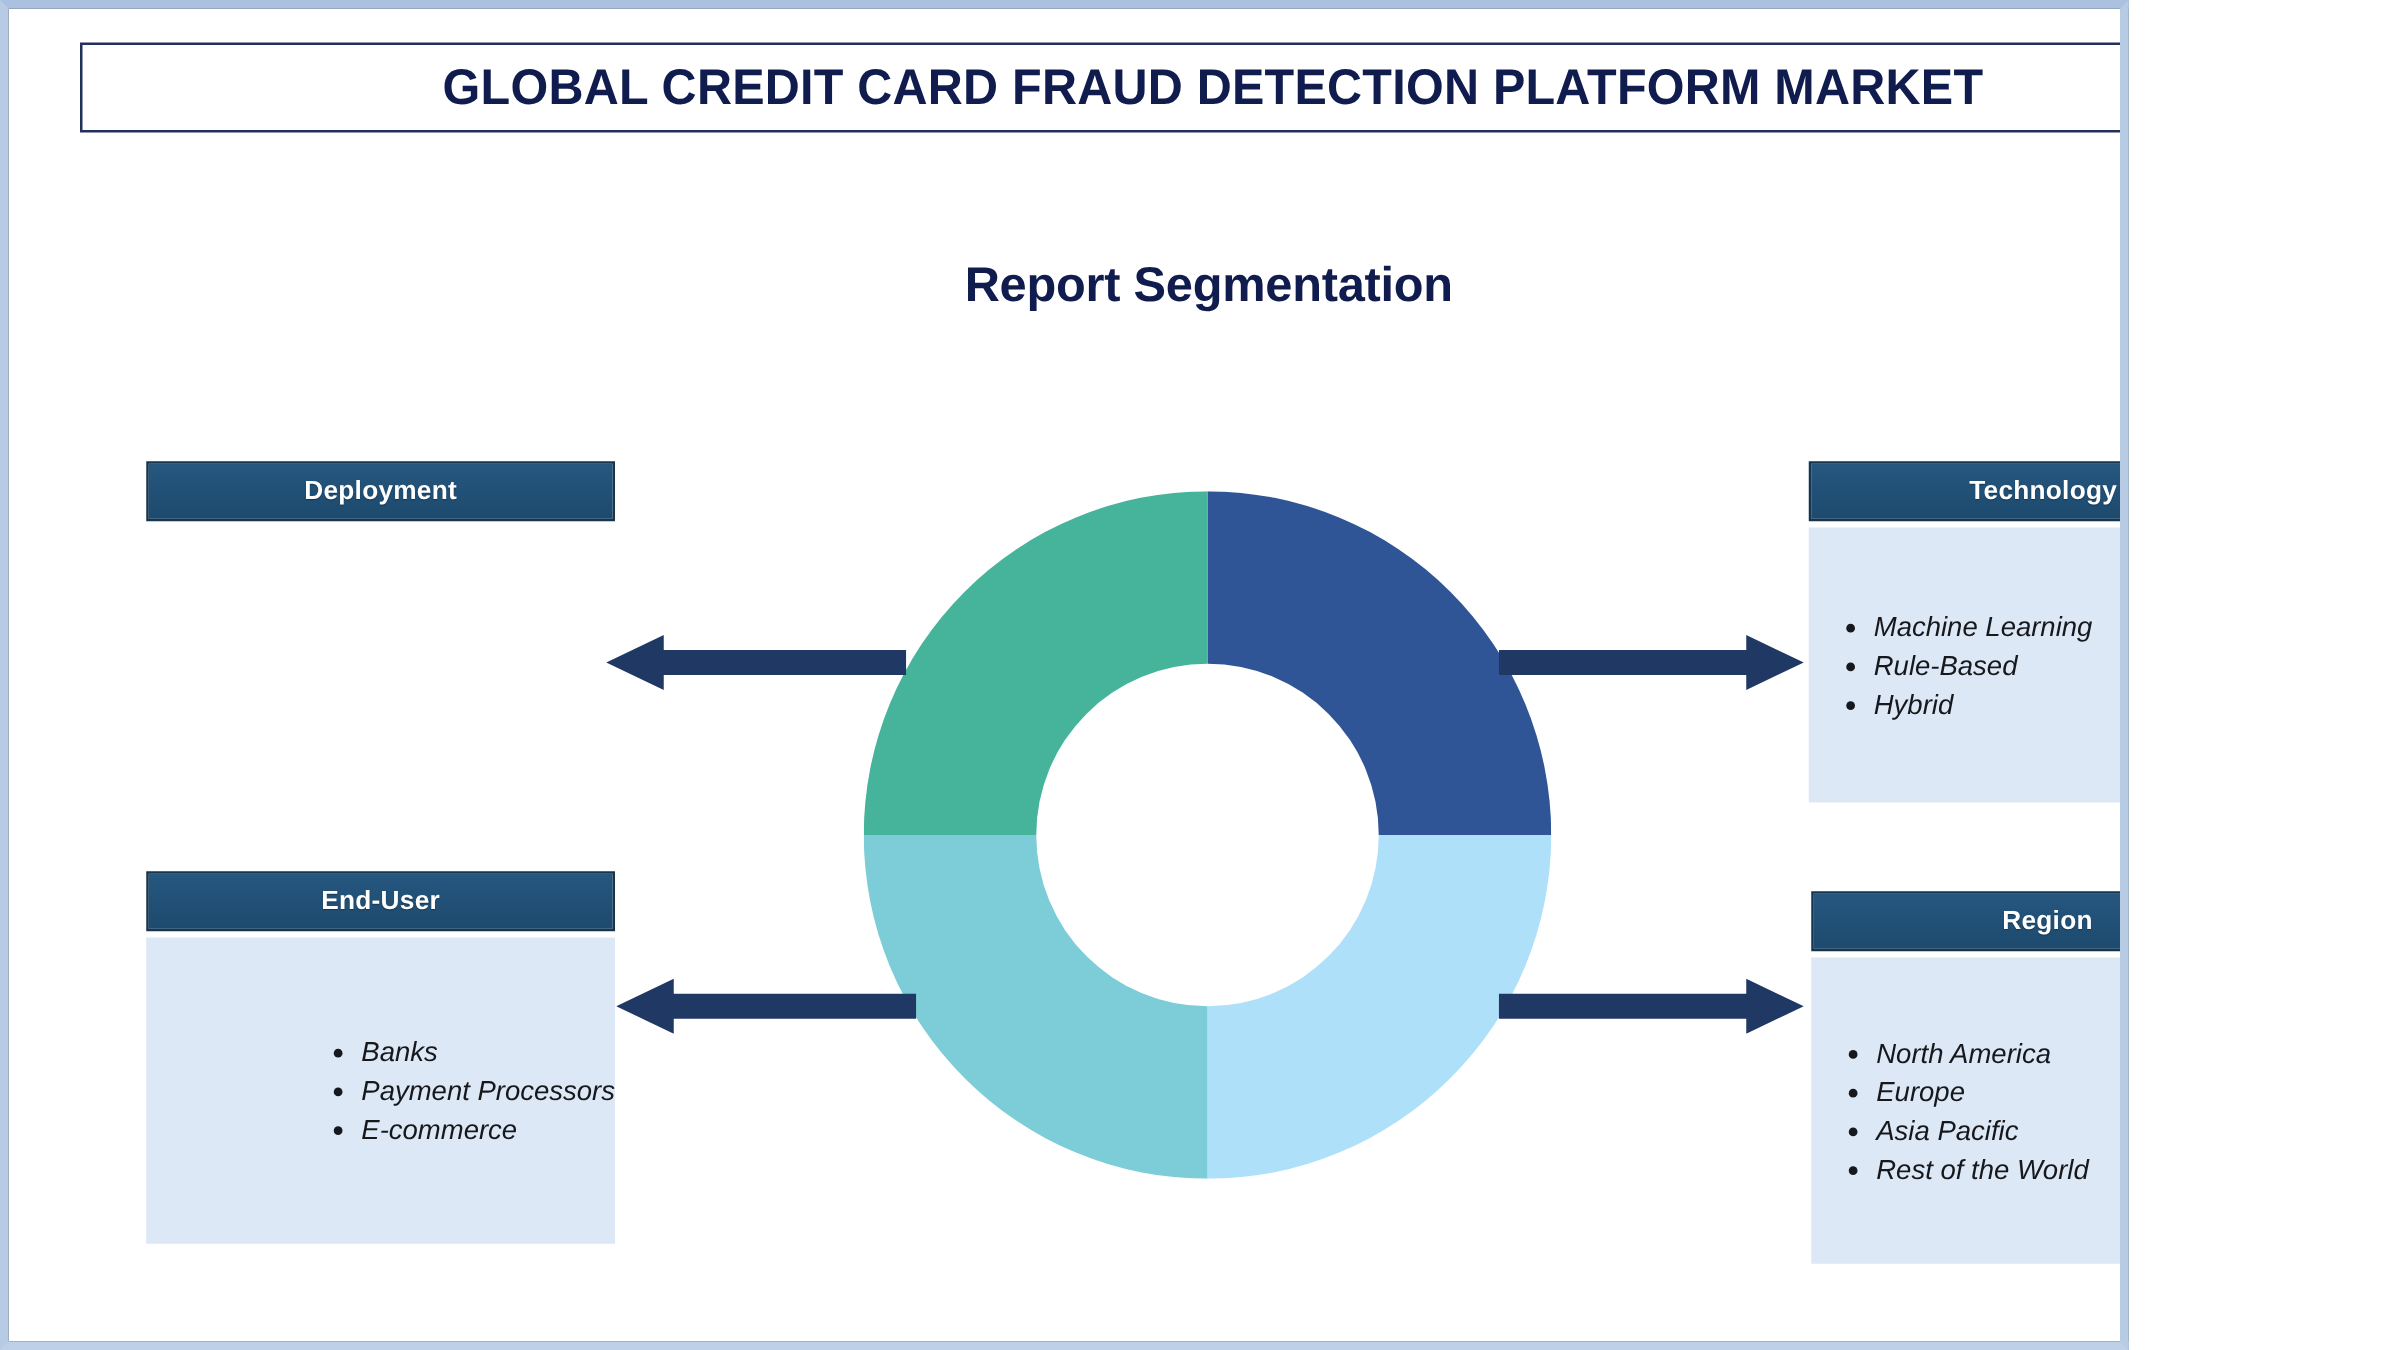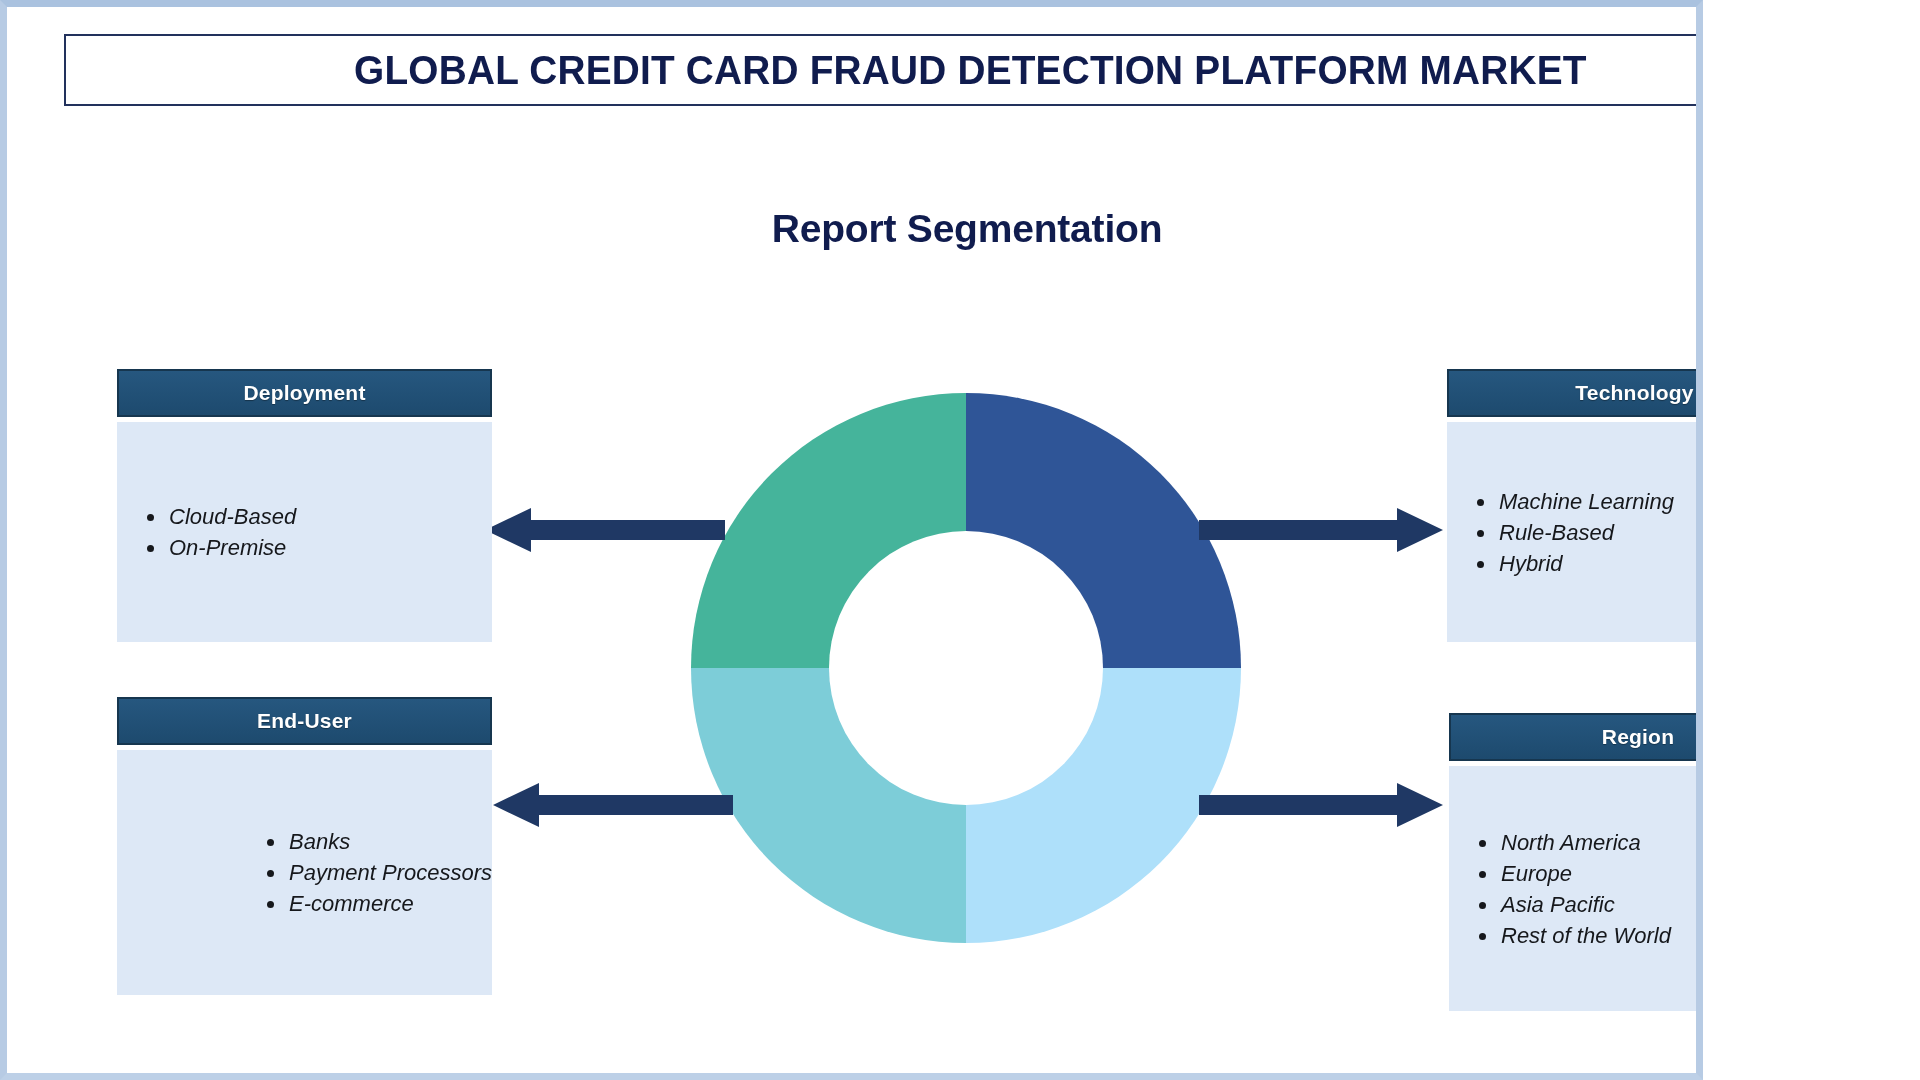--- a/index.html
+++ b/index.html
@@ -198,26 +198,20 @@
     </div>
 
     <div class="arrow" id="arrow-right-bottom">
       <svg width="244" height="44" viewBox="0 0 244 44">
         <polygon points="244,22 198,0 198,12 0,12 0,32 198,32 198,44" fill="#1f3864"></polygon>
       </svg>
     </div>
 
     <div class="card" id="card-deployment">
       <div class="card-header">Deployment</div>
-      <div class="card-body">
-        <ul>
-          <li>Cloud-Based</li>
-          <li>On-Premise</li>
-        </ul>
-      </div>
     </div>
 
     <div class="card" id="card-technology">
       <div class="card-header">Technology</div>
       <div class="card-body">
         <ul>
           <li>Machine Learning</li>
           <li>Rule-Based</li>
           <li>Hybrid</li>
         </ul>

